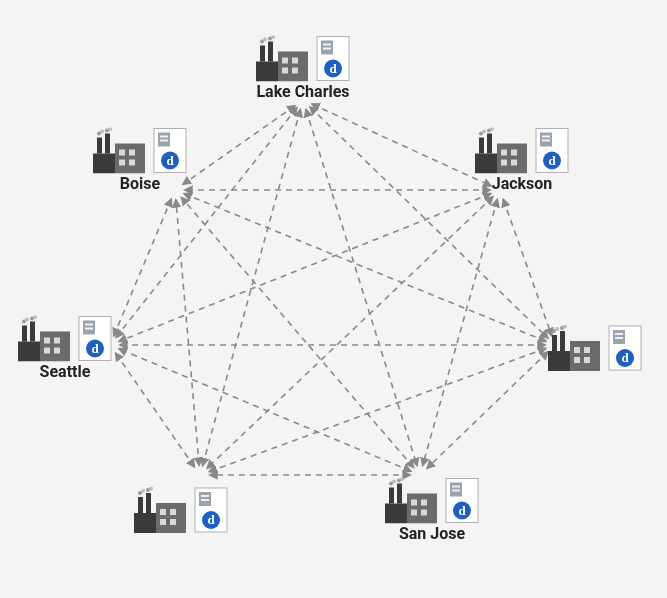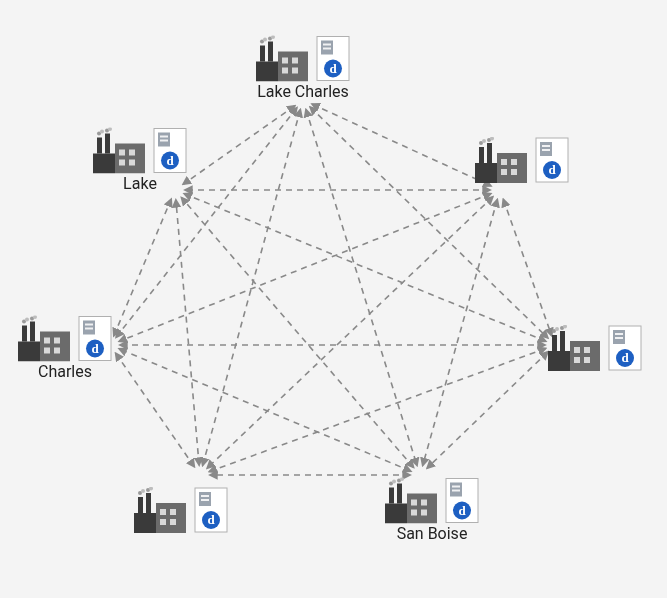--- a/index.html
+++ b/index.html
@@ -1,20 +1,20 @@
 <!DOCTYPE html>
 <html><head>
 <meta charset="utf-8">
 <style>
   html,body{margin:0;padding:0;width:667px;height:598px;background:#f4f4f4;font-family:-apple-system,BlinkMacSystemFont,"Segoe UI",Roboto,sans-serif;overflow:hidden}
   .stage{position:relative;width:667px;height:598px}
   svg.net{position:absolute;left:0;top:0;width:667px;height:598px;pointer-events:none}
   .node{position:absolute;transform:translate(-50%,-50%);text-align:center}
   .icons{display:flex;align-items:flex-end;justify-content:center;gap:4px}
-  .label{font-size:16px;font-weight:400;color:#222;margin-top:0;white-space:nowrap}
+  .label{font-size:16px;font-weight:700;color:#222;margin-top:0;white-space:nowrap}
 </style>
 </head>
 <body>
 
 <div class="stage">
   <svg class="net">
     <defs>
       <marker id="arr" viewBox="0 0 10 10" refX="8" refY="5" markerWidth="6" markerHeight="6" orient="auto-start-reverse">
         <path d="M0,0 L10,5 L0,10 z" fill="#898989"></path>
       </marker>
@@ -89,20 +89,21 @@
 </svg>
 <svg width="34" height="46" viewBox="0 0 34 46">
   <rect x="1" y="1" width="32" height="44" fill="#ffffff" stroke="#b0b0b0"></rect>
   <rect x="5" y="5" width="12" height="14" fill="#9aa3ae"></rect>
   <rect x="7" y="8" width="8" height="2" fill="#fff" opacity="0.85"></rect>
   <rect x="7" y="12" width="8" height="2" fill="#fff" opacity="0.85"></rect>
   <circle cx="17" cy="33" r="9" fill="#1d5fc2"></circle>
   <text x="17" y="37" text-anchor="middle" font-family="Georgia,serif" font-size="13" font-weight="700" fill="#ffffff">d</text>
 </svg>
         </div>
+        <div class="label">Jackson</div>
       </div>
       <div class="node" style="left: 595px; top: 348px;">
         <div class="icons">
 <svg width="56" height="46" viewBox="0 0 56 46">
   <rect x="0" y="26" width="22" height="20" fill="#3a3a3a"></rect>
   <rect x="22" y="16" width="30" height="30" fill="#6b6b6b"></rect>
   <rect x="4" y="10" width="5" height="16" fill="#3a3a3a"></rect>
   <rect x="12" y="6" width="5" height="20" fill="#3a3a3a"></rect>
   <rect x="26" y="22" width="6" height="6" fill="#d9d9d9"></rect>
   <rect x="36" y="22" width="6" height="6" fill="#d9d9d9"></rect>
@@ -141,21 +142,21 @@
 </svg>
 <svg width="34" height="46" viewBox="0 0 34 46">
   <rect x="1" y="1" width="32" height="44" fill="#ffffff" stroke="#b0b0b0"></rect>
   <rect x="5" y="5" width="12" height="14" fill="#9aa3ae"></rect>
   <rect x="7" y="8" width="8" height="2" fill="#fff" opacity="0.85"></rect>
   <rect x="7" y="12" width="8" height="2" fill="#fff" opacity="0.85"></rect>
   <circle cx="17" cy="33" r="9" fill="#1d5fc2"></circle>
   <text x="17" y="37" text-anchor="middle" font-family="Georgia,serif" font-size="13" font-weight="700" fill="#ffffff">d</text>
 </svg>
         </div>
-        <div class="label">San Boise</div>
+        <div class="label">San Jose</div>
       </div>
       <div class="node" style="left: 181px; top: 510px;">
         <div class="icons">
 <svg width="56" height="46" viewBox="0 0 56 46">
   <rect x="0" y="26" width="22" height="20" fill="#3a3a3a"></rect>
   <rect x="22" y="16" width="30" height="30" fill="#6b6b6b"></rect>
   <rect x="4" y="10" width="5" height="16" fill="#3a3a3a"></rect>
   <rect x="12" y="6" width="5" height="20" fill="#3a3a3a"></rect>
   <rect x="26" y="22" width="6" height="6" fill="#d9d9d9"></rect>
   <rect x="36" y="22" width="6" height="6" fill="#d9d9d9"></rect>
@@ -194,21 +195,21 @@
 </svg>
 <svg width="34" height="46" viewBox="0 0 34 46">
   <rect x="1" y="1" width="32" height="44" fill="#ffffff" stroke="#b0b0b0"></rect>
   <rect x="5" y="5" width="12" height="14" fill="#9aa3ae"></rect>
   <rect x="7" y="8" width="8" height="2" fill="#fff" opacity="0.85"></rect>
   <rect x="7" y="12" width="8" height="2" fill="#fff" opacity="0.85"></rect>
   <circle cx="17" cy="33" r="9" fill="#1d5fc2"></circle>
   <text x="17" y="37" text-anchor="middle" font-family="Georgia,serif" font-size="13" font-weight="700" fill="#ffffff">d</text>
 </svg>
         </div>
-        <div class="label">Charles</div>
+        <div class="label">Seattle</div>
       </div>
       <div class="node" style="left: 140px; top: 160px;">
         <div class="icons">
 <svg width="56" height="46" viewBox="0 0 56 46">
   <rect x="0" y="26" width="22" height="20" fill="#3a3a3a"></rect>
   <rect x="22" y="16" width="30" height="30" fill="#6b6b6b"></rect>
   <rect x="4" y="10" width="5" height="16" fill="#3a3a3a"></rect>
   <rect x="12" y="6" width="5" height="20" fill="#3a3a3a"></rect>
   <rect x="26" y="22" width="6" height="6" fill="#d9d9d9"></rect>
   <rect x="36" y="22" width="6" height="6" fill="#d9d9d9"></rect>
@@ -221,16 +222,16 @@
 </svg>
 <svg width="34" height="46" viewBox="0 0 34 46">
   <rect x="1" y="1" width="32" height="44" fill="#ffffff" stroke="#b0b0b0"></rect>
   <rect x="5" y="5" width="12" height="14" fill="#9aa3ae"></rect>
   <rect x="7" y="8" width="8" height="2" fill="#fff" opacity="0.85"></rect>
   <rect x="7" y="12" width="8" height="2" fill="#fff" opacity="0.85"></rect>
   <circle cx="17" cy="33" r="9" fill="#1d5fc2"></circle>
   <text x="17" y="37" text-anchor="middle" font-family="Georgia,serif" font-size="13" font-weight="700" fill="#ffffff">d</text>
 </svg>
         </div>
-        <div class="label">Lake</div>
+        <div class="label">Boise</div>
       </div>
     </div>
 </div>
 
 </body></html>

